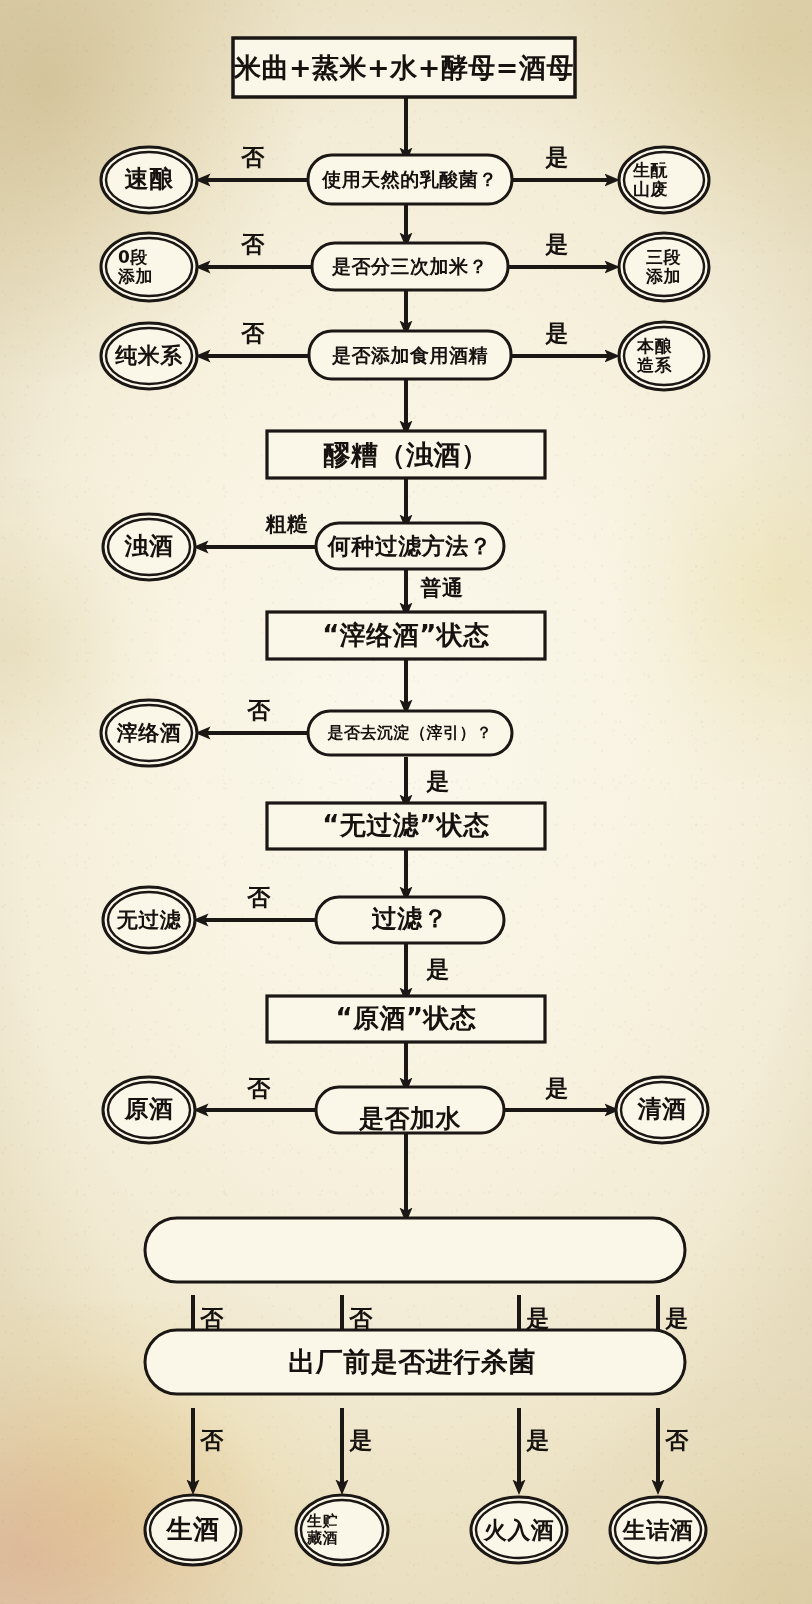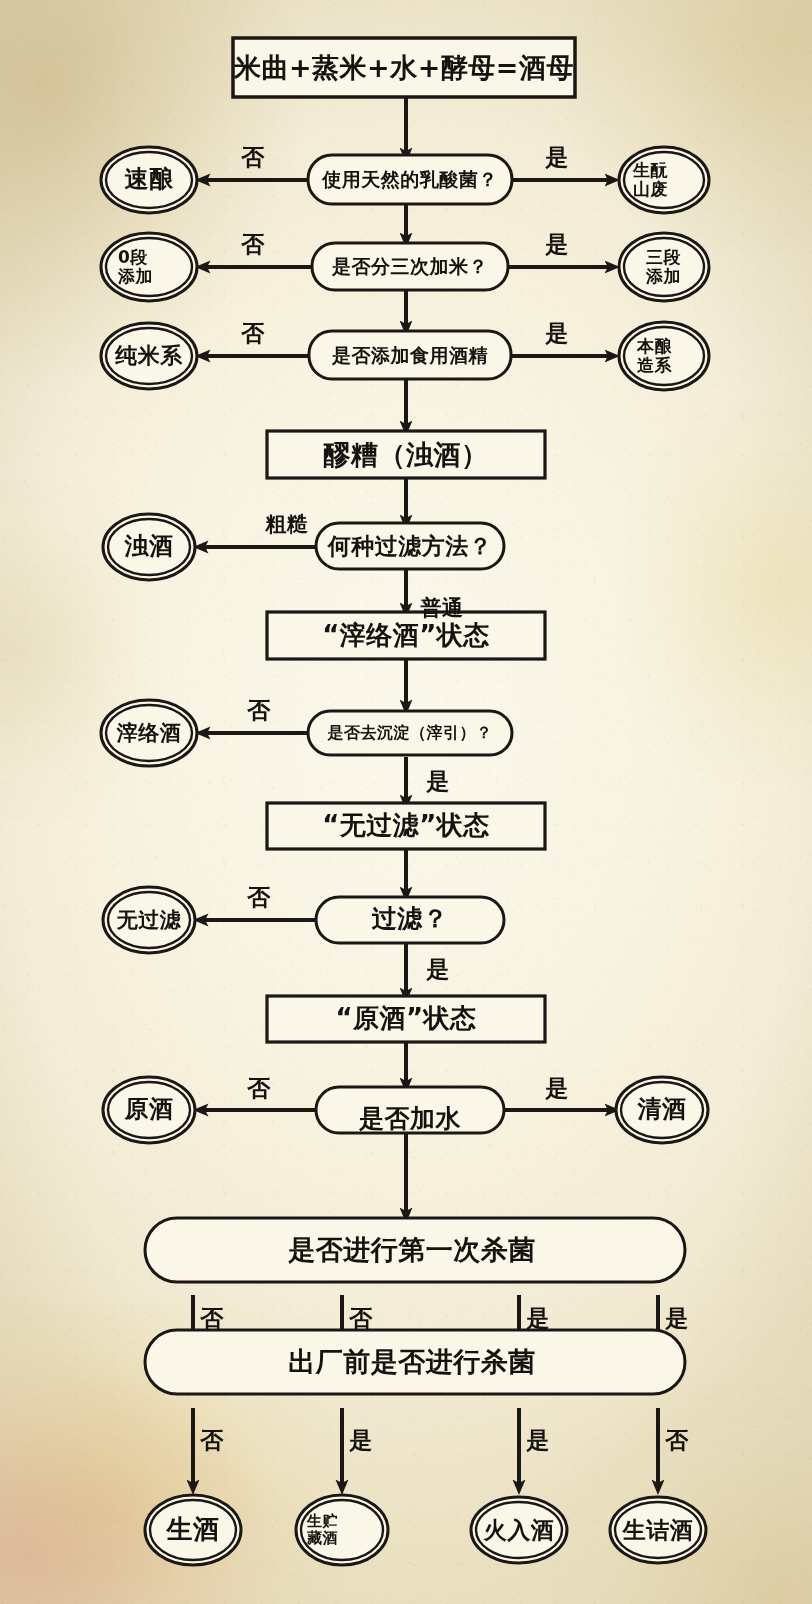--- a/index.html
+++ b/index.html
@@ -290,21 +290,21 @@
     <div class="lbl oval-text" style="left:149px; top:356px; font-size:22px;">纯米系</div>
     <div class="lbl oval-text-two" style="left:664px; top:356px;padding-left:8px;">
       <span>本酿</span><br>
       <span>造系</span>
     </div>
 
     <div class="lbl node-text" style="left:406px; top:455px; font-size:27px;">醪糟（浊酒）</div>
 
     <div class="lbl node-text" style="left:410px; top:546px; font-size:23px;">何种过滤方法？</div>
     <div class="lbl edge-text-sm" style="left:259px; top:524px;margin-left:28px;">粗糙</div>
-    <div class="lbl edge-text-sm" style="left:442px; top:588px;margin-top:20px;">普通</div>
+    <div class="lbl edge-text-sm" style="left:442px; top:588px;">普通</div>
     <div class="lbl oval-text" style="left:149px; top:547px;">浊酒</div>
 
     <div class="lbl node-text" style="left:406px; top:636px; font-size:26px;">“滓络酒”状态</div>
 
     <div class="lbl node-text-xs" style="left:410px; top:733px;">是否去沉淀（滓引）？</div>
     <div class="lbl edge-text" style="left:259px; top:710px;">否</div>
     <div class="lbl edge-text" style="left:438px; top:781px;">是</div>
     <div class="lbl oval-text" style="left:149px; top:733px; font-size:21px;">滓络酒</div>
 
     <div class="lbl node-text" style="left:406px; top:826px; font-size:26px;">“无过滤”状态</div>
@@ -315,21 +315,20 @@
     <div class="lbl oval-text" style="left:149px; top:920px; font-size:21px;">无过滤</div>
 
     <div class="lbl node-text" style="left:406px; top:1019px; font-size:26px;">“原酒”状态</div>
 
     <div class="lbl node-text" style="left:410px; top:1110px; font-size:25px;margin-top:9px;">是否加水</div>
     <div class="lbl edge-text" style="left:259px; top:1088px;">否</div>
     <div class="lbl edge-text" style="left:557px; top:1088px;">是</div>
     <div class="lbl oval-text" style="left:149px; top:1110px;">原酒</div>
     <div class="lbl oval-text" style="left:662px; top:1110px;">清酒</div>
 
-    <div class="lbl node-text" style="left:412px; top:1250px; font-size:27px;">是否进行第一次杀菌</div>
 
     <div class="lbl edge-text" style="left:212px; top:1318px;">否</div>
     <div class="lbl edge-text" style="left:361px; top:1318px;">否</div>
     <div class="lbl edge-text" style="left:538px; top:1318px;">是</div>
     <div class="lbl edge-text" style="left:677px; top:1318px;">是</div>
 
     <div class="lbl node-text" style="left:412px; top:1362px; font-size:27px;">出厂前是否进行杀菌</div>
 
     <div class="lbl edge-text" style="left:212px; top:1440px;">否</div>
     <div class="lbl edge-text" style="left:361px; top:1440px;">是</div>

